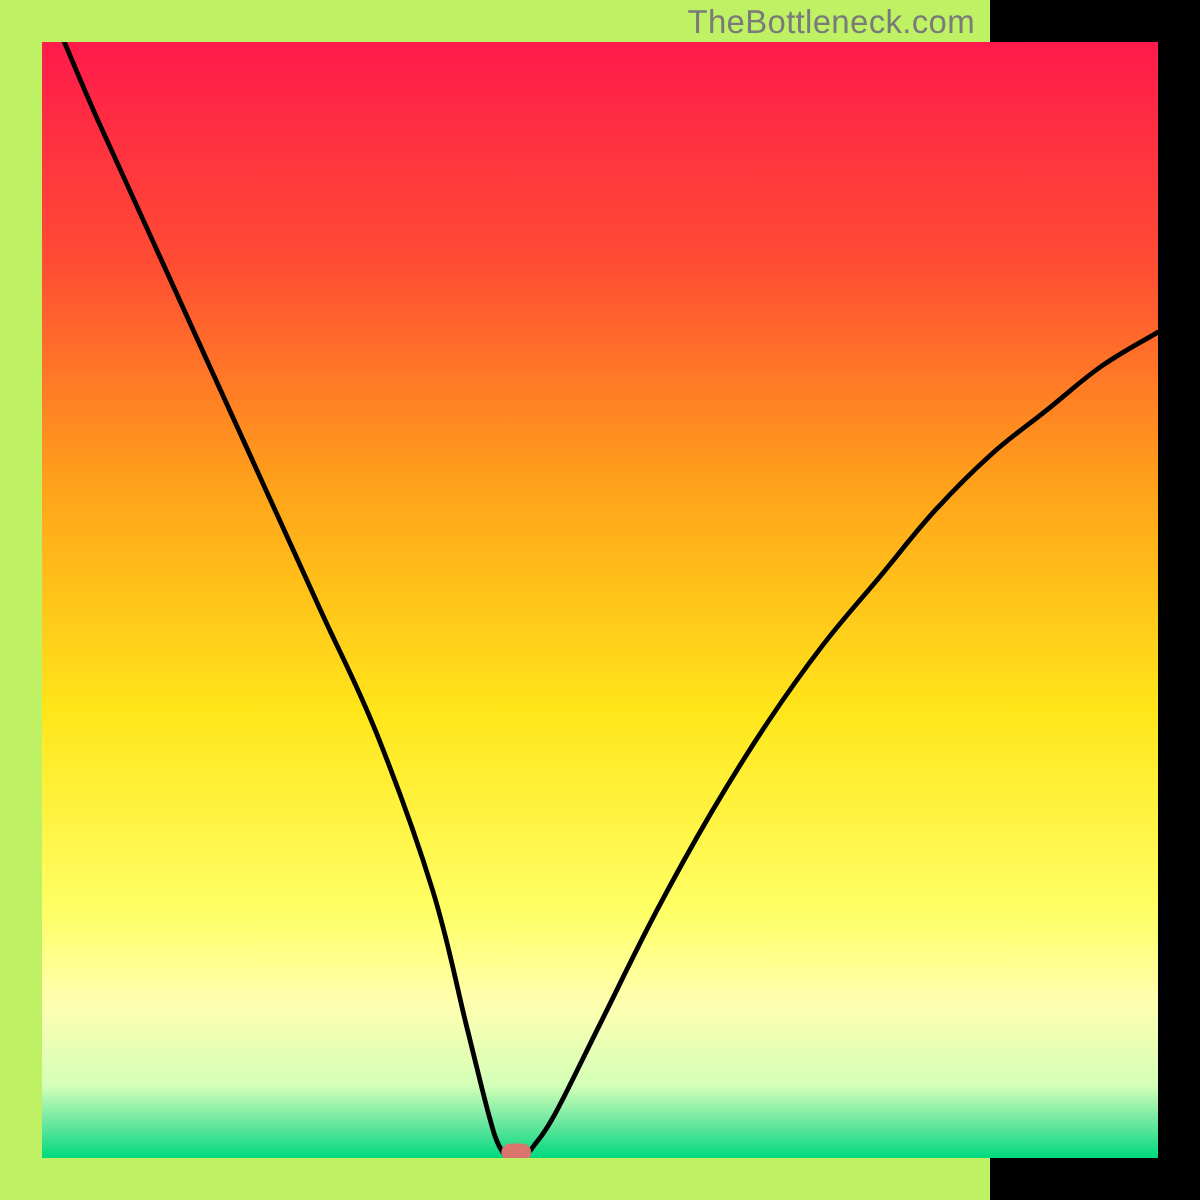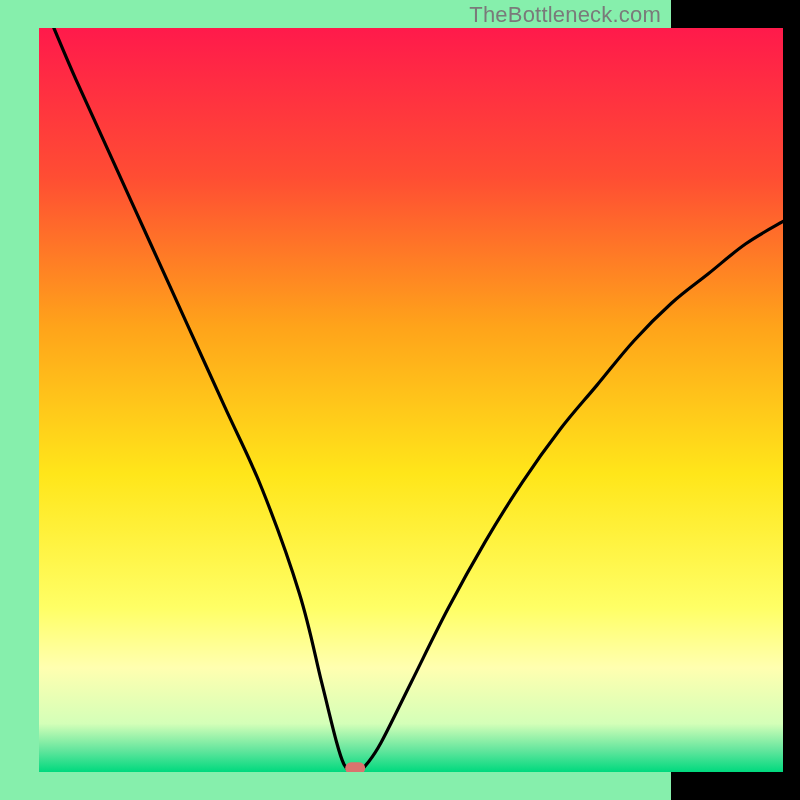--- a/index.html
+++ b/index.html
@@ -10,22 +10,21 @@
     background: #000;
     overflow: hidden;
     font-family: Arial, Helvetica, sans-serif;
   }
   .frame {
     position: absolute;
     left: 0;
     top: 0;
     width: 660px;
     height: 800px;
-    background: #86efac;
-    padding-left: 11px;
+    background: #bef264;
   }
   .watermark {
     position: absolute;
     top: 2px;
     right: 10px;
     color: #7a7a7a;
     font-size: 22px;
     letter-spacing: 0.2px;
     font-weight: 500;
     user-select: none;

